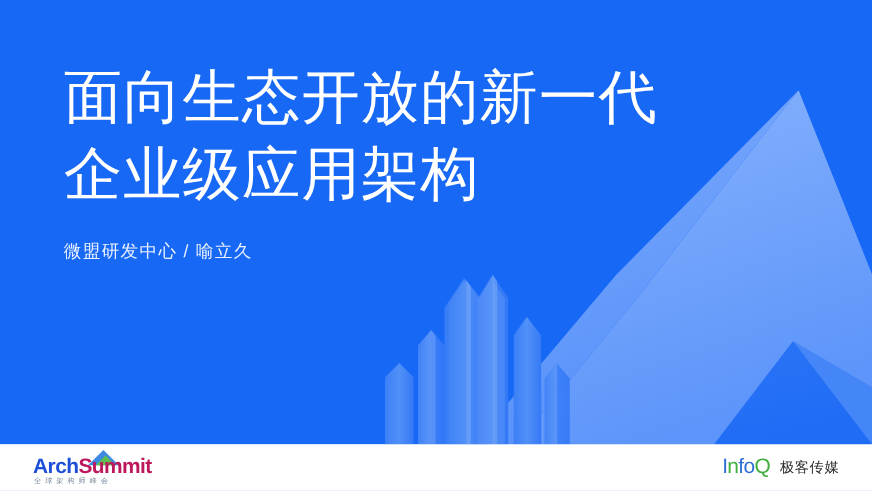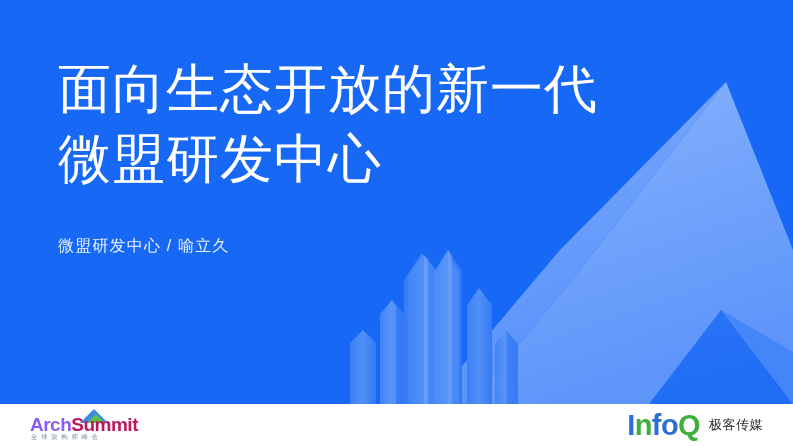--- a/index.html
+++ b/index.html
@@ -52,21 +52,21 @@
     letter-spacing: 1px;
     font-weight: 400;
     white-space: nowrap;
     font-family: "Liberation Sans", "DejaVu Sans", sans-serif;
   }
   .subtitle {
     color: #eaf1ff;
     font-size: 16px;
     line-height: 24px;
     letter-spacing: 1.2px;
-    margin-top: 40px;
+    margin-top: 24px;
     font-weight: 400;
     white-space: nowrap;
   }
 
   
   .footer {
     position: absolute;
     left: 0;
     top: 404px;
     width: 793px;
@@ -84,21 +84,21 @@
   .archsummit-word {
     position: absolute;
     left: 0;
     top: 5px;
     font-size: 19px;
     font-weight: bold;
     letter-spacing: -0.5px;
     line-height: 20px;
     white-space: nowrap;
   }
-  .as-arch { color: #8b5cf6; }
+  .as-arch { color: #1d4ed8; }
   .as-summit { color: #be185d; }
   .as-peak {
     position: absolute;
     left: 50px;
     top: -1px;
     width: 0;
     height: 0;
     border-left: 14px solid transparent;
     border-right: 14px solid transparent;
     border-bottom: 14px solid #3d8ae0;
@@ -126,22 +126,22 @@
   .logo-right {
     position: absolute;
     right: 30px;
     top: 7px;
     height: 28px;
     display: flex;
     align-items: center;
     gap: 9px;
   }
   .infoq-word {
-    font-size: 29px;
-    font-weight: bold;
+    font-size: 19px;
+    font-weight: normal;
     letter-spacing: -0.6px;
     line-height: 26px;
     white-space: nowrap;
     margin-left: 44px;
   }
   .iq-i { color: #2d6fd4; }
   .iq-n { color: #3fae3c; }
   .iq-f { color: #2d6fd4; }
   .iq-o { color: #2d6fd4; }
   .iq-q { color: #3fae3c; }
@@ -207,21 +207,21 @@
 
       <polygon points="506,330 518,344 518,404 495,404 495,344" fill="url(#gBldg)" opacity="0.9"></polygon>
 
       <polygon points="424,255 428,260 428,404 424,404" fill="#79a8fa" opacity="0.6"></polygon>
       <polygon points="448,250 452,256 452,404 448,404" fill="#79a8fa" opacity="0.55"></polygon>
       <polygon points="392,300 396,305 396,404 392,404" fill="#79a8fa" opacity="0.45"></polygon>
     </svg>
 
     <div class="title-block">
       <div class="title-line">面向生态开放的新一代</div>
-      <div class="title-line">微盟研发中心</div>
+      <div class="title-line">企业级应用架构</div>
       <div class="subtitle">微盟研发中心 / 喻立久</div>
     </div>
   </div>
 
   <div class="footer">
 
     <div class="logo-left">
       <div class="as-peak"></div>
       <div class="as-peak2"></div>
       <div class="archsummit-word">

